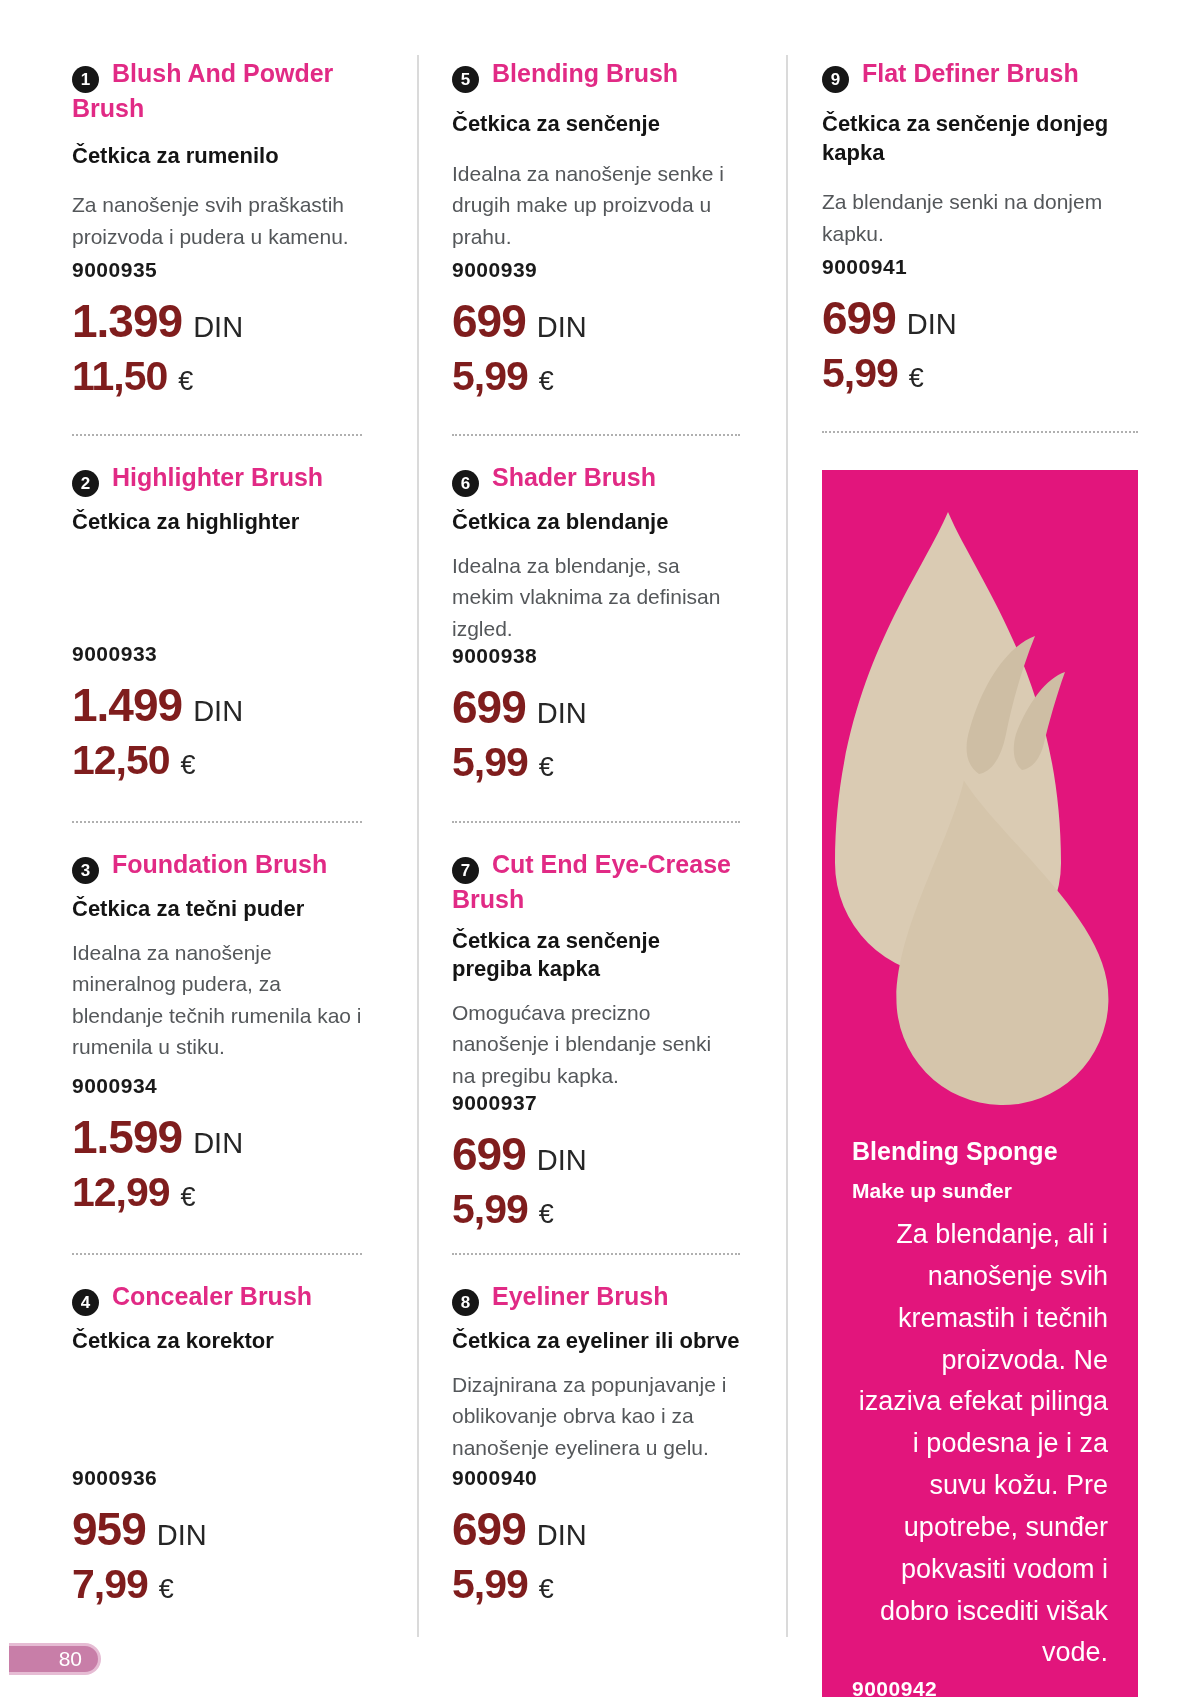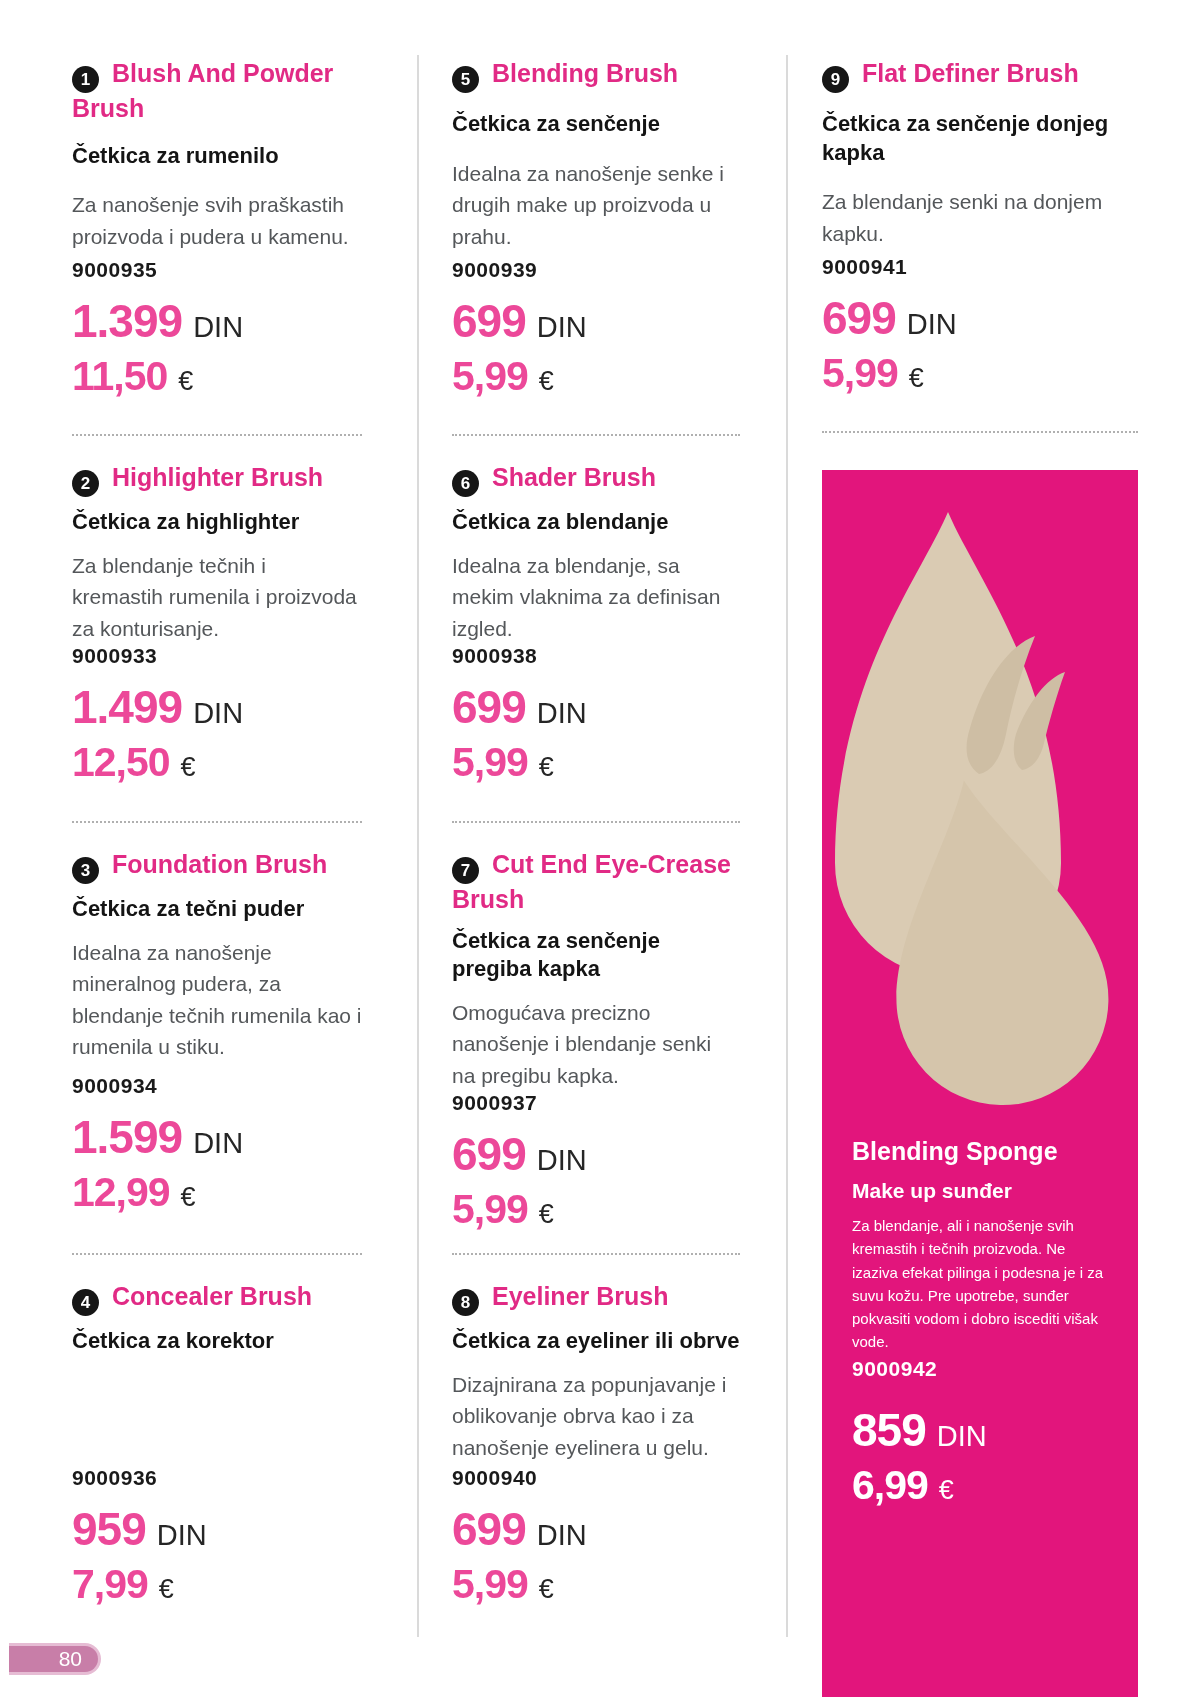--- a/index.html
+++ b/index.html
@@ -25,38 +25,38 @@
   .badge {
     display:inline-flex; width:27px; height:27px; border-radius:50%;
     background:#161616; color:#fff; align-items:center; justify-content:center;
     font-size:17px; font-weight:700; margin-right:13px; vertical-align:-3px;
   }
   .subtitle { font-size:22px; line-height:1.3; font-weight:700; color:#141414; margin-top:11px; }
   .desc { font-size:21px; line-height:1.5; color:#54575a; margin-top:13px; }
   .buy { margin-top:auto; }
   .code { font-size:21px; font-weight:700; color:#1a1a1a; margin-bottom:16px; letter-spacing:0.5px; }
   .price { display:flex; align-items:baseline; }
-  .price .num { font-weight:800; color:#ec4899; letter-spacing:-1px; }
+  .price .num { font-weight:800; color:#7f1d1d; letter-spacing:-1px; }
   .price.din .num { font-size:46px; line-height:1.0; }
   .price.eur .num { font-size:41px; line-height:1.0; }
   .price .cur { font-weight:400; color:#262626; margin-left:11px; }
   .price.din .cur { font-size:29px; }
   .price.eur .cur { font-size:27px; }
   .price.din { margin-bottom:12px; }
 
   
   .sponge-box {
     margin-top:37px; width:316px; height:1502px; background:#e2157c;
     display:flex; flex-direction:column; overflow:hidden;
   }
   .sponge-art { width:316px; height:655px; flex:none; }
   .sponge-text { padding:12px 30px 0; color:#ffffff; }
   .sp-title { font-size:25px; font-weight:700; margin-bottom:13px; }
   .sp-sub   { font-size:21px; font-weight:700; margin-bottom:11px; }
-  .sp-desc  { font-size:15px; line-height:1.55; font-weight:400; margin-bottom:3px; }
+  .sp-desc  { font-size:27px; line-height:1.55; font-weight:400; margin-bottom:3px;text-align:right; }
   .sp-code  { font-size:21px; font-weight:700; letter-spacing:0.5px; margin-bottom:26px; }
   .sponge-text .price .num { color:#ffffff; }
   .sponge-text .price .cur { color:#ffffff; }
 
   
   .page-badge {
     position:absolute; left:9px; bottom:22px; width:92px; height:32px;
     background:#c87ea8; border:3px solid #e6bcd4; border-left:none;
     border-radius:0 16px 16px 0; display:flex; align-items:center; justify-content:flex-end;
     padding-right:16px; color:#ffffff; font-size:21px; font-weight:400;
@@ -82,21 +82,20 @@
         <div class="price eur">
             <span class="num">11,50</span>
             <span class="cur">€</span>
           </div>
       </div>
     </section>
 
     <section class="item sep h2">
       <h2 class="title"><span class="badge">2</span><span>Highlighter Brush</span></h2>
       <h3 class="subtitle">Četkica za highlighter</h3>
-      <p class="desc">Za blendanje tečnih i kremastih rumenila i proizvoda za konturisanje.</p>
       <div class="buy">
         <div class="code">9000933</div>
         <div class="price din">
             <span class="num">1.499</span>
             <span class="cur">DIN</span>
           </div>
         <div class="price eur">
             <span class="num">12,50</span>
             <span class="cur">€</span>
           </div>

